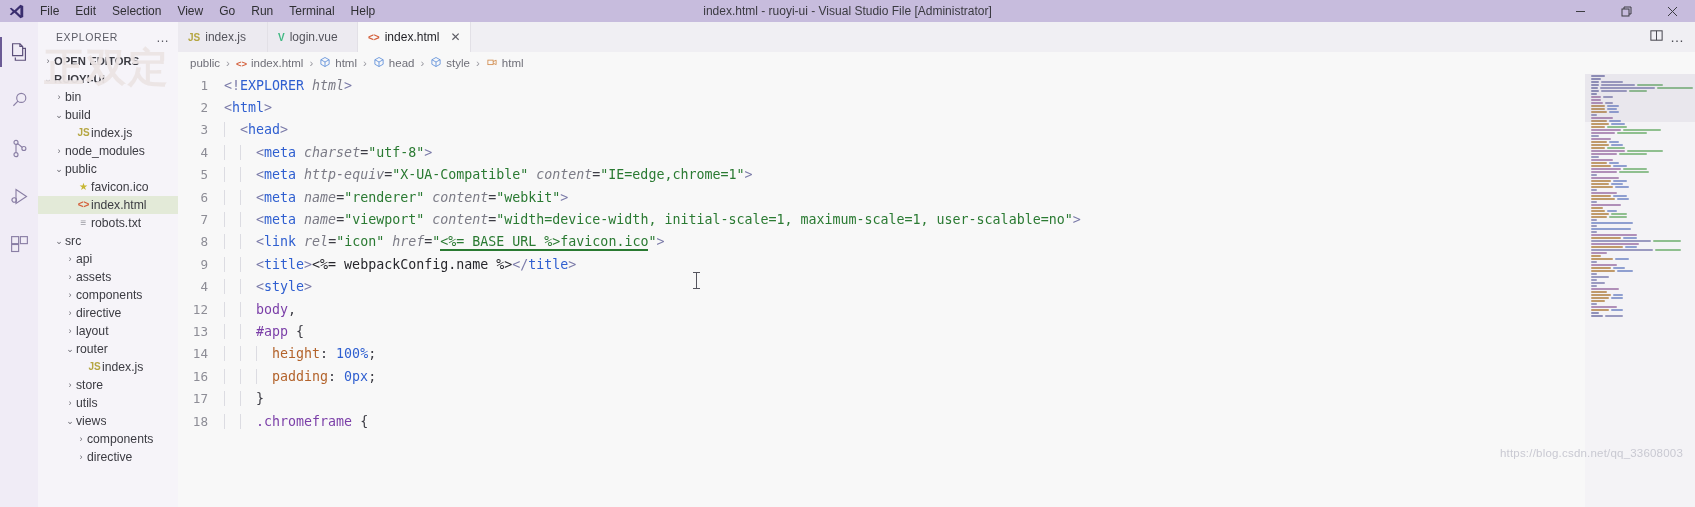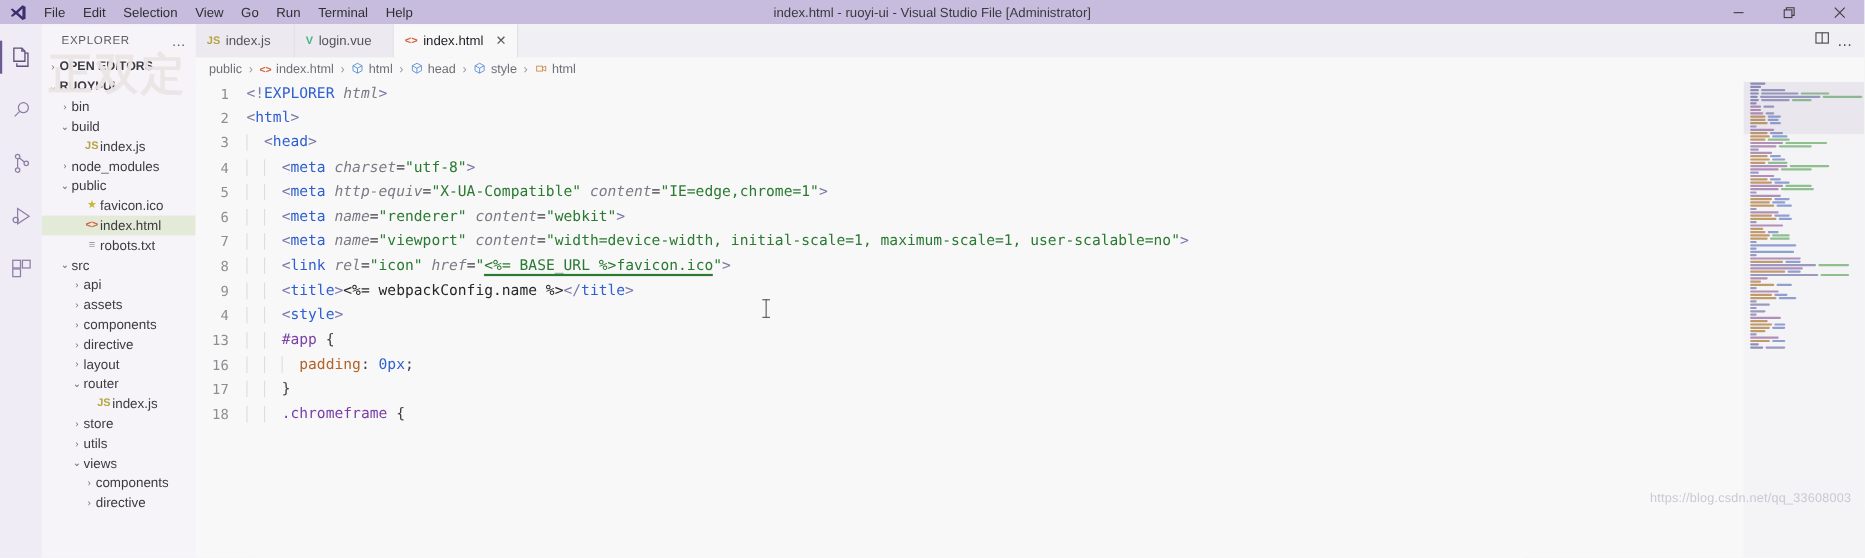--- a/index.html
+++ b/index.html
@@ -514,22 +514,30 @@
           </div>
           <div class="code-line">
             <span class="ln">9</span>
             <span class="ltext"><span class="guide" style="left: 0px;"></span><span class="guide" style="left: 16.06px;"></span><span>    </span><span class="t-punct">&lt;</span><span class="t-tag">title</span><span class="t-punct">&gt;</span><span class="t-txt">&lt;%= webpackConfig.name %&gt;</span><span class="t-punct">&lt;/</span><span class="t-tag">title</span><span class="t-punct">&gt;</span></span>
           </div>
           <div class="code-line">
             <span class="ln">4</span>
             <span class="ltext"><span class="guide" style="left: 0px;"></span><span class="guide" style="left: 16.06px;"></span><span>    </span><span class="t-punct">&lt;</span><span class="t-tag">style</span><span class="t-punct">&gt;</span></span>
           </div>
           <div class="code-line">
+            <span class="ln">12</span>
+            <span class="ltext"><span class="guide" style="left: 0px;"></span><span class="guide" style="left: 16.06px;"></span><span>    </span><span class="t-sel">body</span><span class="t-op">,</span></span>
+          </div>
+          <div class="code-line">
             <span class="ln">13</span>
             <span class="ltext"><span class="guide" style="left: 0px;"></span><span class="guide" style="left: 16.06px;"></span><span>    </span><span class="t-sel">#app</span><span class="t-txt"> </span><span class="t-op">{</span></span>
+          </div>
+          <div class="code-line">
+            <span class="ln">14</span>
+            <span class="ltext"><span class="guide" style="left: 0px;"></span><span class="guide" style="left: 16.06px;"></span><span class="guide" style="left: 32.12px;"></span><span>      </span><span class="t-prop">height</span><span class="t-op">: </span><span class="t-val">100%</span><span class="t-op">;</span></span>
           </div>
           <div class="code-line">
             <span class="ln">16</span>
             <span class="ltext"><span class="guide" style="left: 0px;"></span><span class="guide" style="left: 16.06px;"></span><span class="guide" style="left: 32.12px;"></span><span>      </span><span class="t-prop">padding</span><span class="t-op">: </span><span class="t-val">0px</span><span class="t-op">;</span></span>
           </div>
           <div class="code-line">
             <span class="ln">17</span>
             <span class="ltext"><span class="guide" style="left: 0px;"></span><span class="guide" style="left: 16.06px;"></span><span>    </span><span class="t-op">}</span></span>
           </div>
           <div class="code-line">

